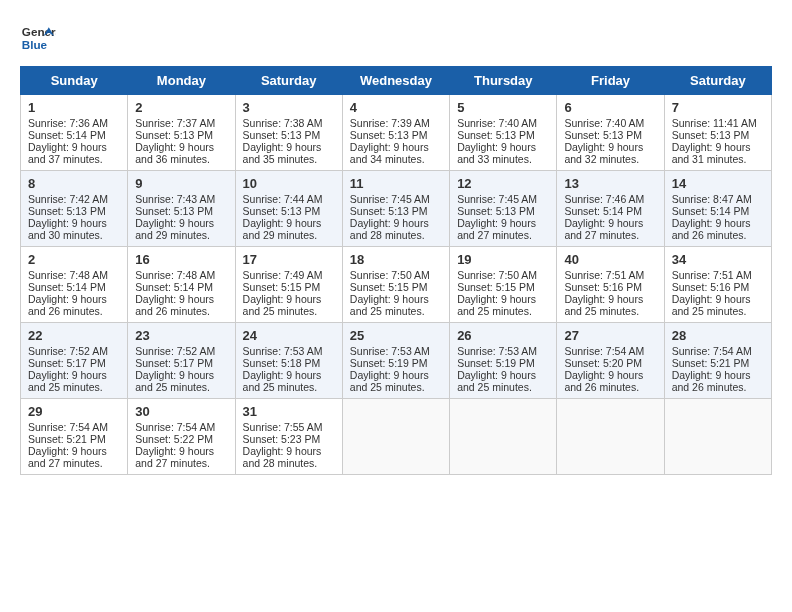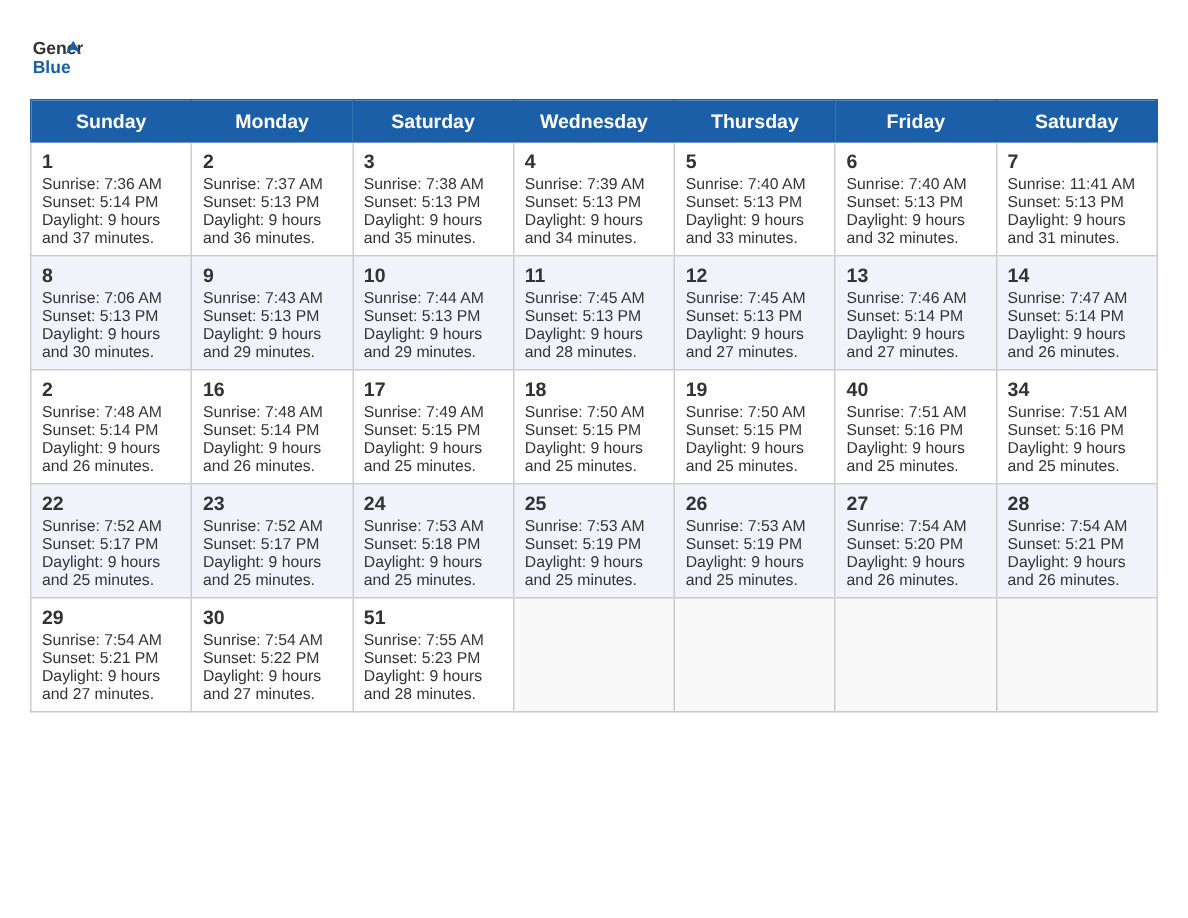--- a/index.html
+++ b/index.html
@@ -131,21 +131,21 @@
         <span>Sunrise: 7:40 AM</span><br>
         <span>Sunset: 5:13 PM</span><br>
         <span>Daylight: 9 hours and 32 minutes.</span></td>
         <td><span class="day-number">7</span>
         <span>Sunrise: 11:41 AM</span><br>
         <span>Sunset: 5:13 PM</span><br>
         <span>Daylight: 9 hours and 31 minutes.</span></td>
       </tr>
       <tr>
         <td><span class="day-number">8</span>
-        <span>Sunrise: 7:06 AM</span><br>
+        <span>Sunrise: 7:42 AM</span><br>
         <span>Sunset: 5:13 PM</span><br>
         <span>Daylight: 9 hours and 30 minutes.</span></td>
         <td><span class="day-number">9</span>
         <span>Sunrise: 7:43 AM</span><br>
         <span>Sunset: 5:13 PM</span><br>
         <span>Daylight: 9 hours and 29 minutes.</span></td>
         <td><span class="day-number">10</span>
         <span>Sunrise: 7:44 AM</span><br>
         <span>Sunset: 5:13 PM</span><br>
         <span>Daylight: 9 hours and 29 minutes.</span></td>
@@ -155,21 +155,21 @@
         <span>Daylight: 9 hours and 28 minutes.</span></td>
         <td><span class="day-number">12</span>
         <span>Sunrise: 7:45 AM</span><br>
         <span>Sunset: 5:13 PM</span><br>
         <span>Daylight: 9 hours and 27 minutes.</span></td>
         <td><span class="day-number">13</span>
         <span>Sunrise: 7:46 AM</span><br>
         <span>Sunset: 5:14 PM</span><br>
         <span>Daylight: 9 hours and 27 minutes.</span></td>
         <td><span class="day-number">14</span>
-        <span>Sunrise: 7:47 AM</span><br>
+        <span>Sunrise: 8:47 AM</span><br>
         <span>Sunset: 5:14 PM</span><br>
         <span>Daylight: 9 hours and 26 minutes.</span></td>
       </tr>
       <tr>
         <td><span class="day-number">2</span>
         <span>Sunrise: 7:48 AM</span><br>
         <span>Sunset: 5:14 PM</span><br>
         <span>Daylight: 9 hours and 26 minutes.</span></td>
         <td><span class="day-number">16</span>
         <span>Sunrise: 7:48 AM</span><br>
@@ -228,21 +228,21 @@
       </tr>
       <tr>
         <td><span class="day-number">29</span>
         <span>Sunrise: 7:54 AM</span><br>
         <span>Sunset: 5:21 PM</span><br>
         <span>Daylight: 9 hours and 27 minutes.</span></td>
         <td><span class="day-number">30</span>
         <span>Sunrise: 7:54 AM</span><br>
         <span>Sunset: 5:22 PM</span><br>
         <span>Daylight: 9 hours and 27 minutes.</span></td>
-        <td><span class="day-number">51</span>
+        <td><span class="day-number">31</span>
         <span>Sunrise: 7:55 AM</span><br>
         <span>Sunset: 5:23 PM</span><br>
         <span>Daylight: 9 hours and 28 minutes.</span></td>
         <td class="empty-cell"></td>
         <td class="empty-cell"></td>
         <td class="empty-cell"></td>
         <td class="empty-cell"></td>
       </tr>
     </tbody>
 </table>

